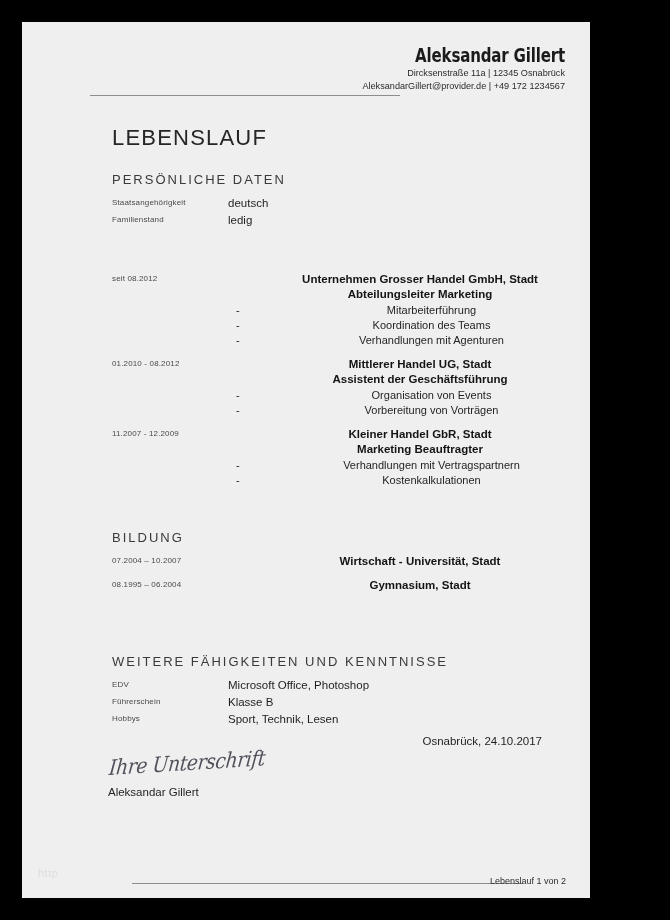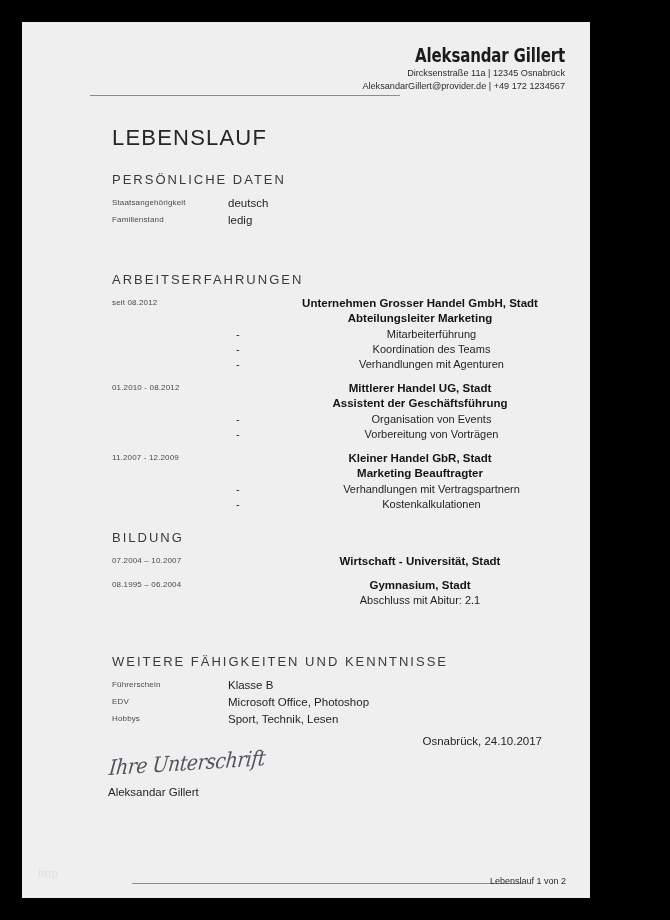--- a/index.html
+++ b/index.html
@@ -234,21 +234,20 @@
       <div class="row-label">Staatsangehörigkeit</div>
       <div class="row-value">deutsch</div>
     </div>
     <div class="row pd-row">
       <div class="row-label">Familienstand</div>
       <div class="row-value">ledig</div>
     </div>
   </div>
 
   <div class="section" style="top:250px;">
-    <div class="section-heading">ARBEITSERFAHRUNGEN</div>
 
     <div class="row entry">
       <div class="row-label">seit 08.2012</div>
       <div class="row-body">
         <div class="entry-org">Unternehmen Grosser Handel GmbH, Stadt</div>
         <div class="entry-role">Abteilungsleiter Marketing</div>
         <ul class="bullets">
           <li><span class="dash">-</span><span>Mitarbeiterführung</span></li>
           <li><span class="dash">-</span><span>Koordination des Teams</span></li>
           <li><span class="dash">-</span><span>Verhandlungen mit Agenturen</span></li>
@@ -288,34 +287,33 @@
       <div class="row-label">07.2004 – 10.2007</div>
       <div class="row-body">
         <div class="entry-org">Wirtschaft - Universität, Stadt</div>
       </div>
     </div>
 
     <div class="row entry">
       <div class="row-label">08.1995 – 06.2004</div>
       <div class="row-body">
         <div class="entry-org">Gymnasium, Stadt</div>
-        <div class="entry-desc">Abschluss mit Abitur: 2.1</div>
       </div>
     </div>
   </div>
 
   <div class="section" style="top:632px;">
     <div class="section-heading">WEITERE FÄHIGKEITEN UND KENNTNISSE</div>
     <div class="row pd-row">
+      <div class="row-label">EDV</div>
+      <div class="row-value">Microsoft Office, Photoshop</div>
+    </div>
+    <div class="row pd-row">
       <div class="row-label">Führerschein</div>
       <div class="row-value">Klasse B</div>
-    </div>
-    <div class="row pd-row">
-      <div class="row-label">EDV</div>
-      <div class="row-value">Microsoft Office, Photoshop</div>
     </div>
     <div class="row pd-row">
       <div class="row-label">Hobbys</div>
       <div class="row-value">Sport, Technik, Lesen</div>
     </div>
   </div>
 
   <div class="place-date">Osnabrück, 24.10.2017</div>
   <div class="signature">
     <div class="signature-mark">Ihre Unterschrift</div>

